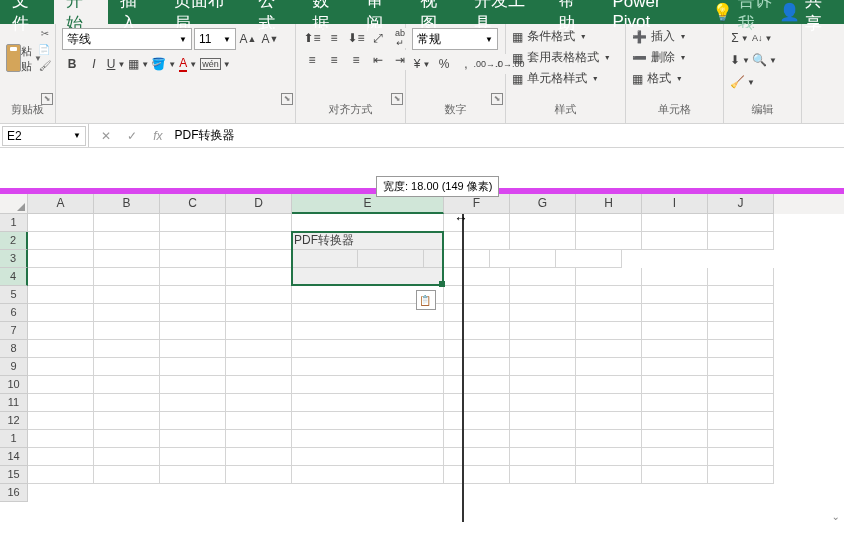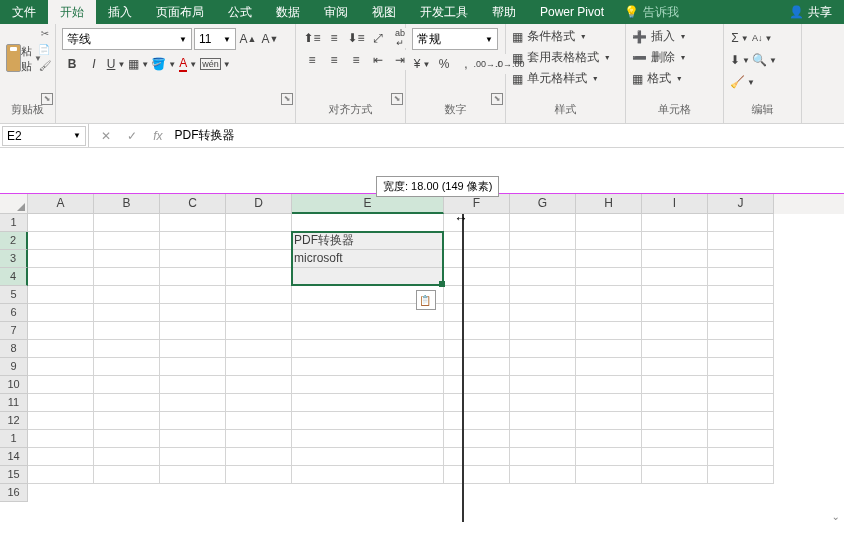--- a/index.html
+++ b/index.html
@@ -1,17 +1,17 @@
 <!DOCTYPE html>
 <html><head>
 <meta charset="utf-8">
 <style>
 *{margin:0;padding:0;box-sizing:border-box;font-family:"Microsoft YaHei",sans-serif}
 body{background:#fff;width:844px;height:544px;overflow:hidden;font-size:12px;position:relative}
-.tabs{background:#217346;color:#fff;display:flex;height:24px;align-items:center;font-size:12px}
+.tabs{background:#217346;color:#fff;display:flex;height:24px;align-items:center;font-size:17px}
 .tab{padding:0 12px;height:24px;display:flex;align-items:center;cursor:pointer}
 .tab.active{background:#f3f2f1;color:#217346}
 .tell{margin-left:8px;display:flex;align-items:center;gap:4px;color:#a8d8c0}
 .share{margin-left:auto;margin-right:12px;display:flex;align-items:center;gap:4px}
 .ribbon{background:#f3f2f1;border-bottom:1px solid #d4d4d4;height:100px;display:flex}
 .group{border-right:1px solid #d4d4d4;padding:4px 6px;display:flex;flex-direction:column;position:relative}
 .group-label{text-align:center;color:#666;font-size:11px;margin-top:auto;padding:2px 0}
 .clipboard{width:56px}
 .paste-btn{width:36px;height:60px;display:flex;flex-direction:row;align-items:center;justify-content:center;color:#444}
 .paste-icon{width:24px;height:28px;background:linear-gradient(#d4a55a,#d4a55a);border:1px solid #999;border-radius:2px;position:relative}
@@ -236,21 +236,21 @@
     </div>
   <div class="fx-area">
     <span class="fx-btn">✕</span>
     <span class="fx-btn">✓</span>
     <span class="fx-btn" style="font-style:italic">fx</span>
     <span class="formula-text">PDF转换器</span>
     <span class="expand">⌄</span>
   </div>
 </div>
 
-<div style="height:46px;background:#fff;border-bottom:1px solid #d946ef;position:relative">
+<div style="height:46px;background:#fff;border-bottom:6px solid #d946ef;position:relative">
   <div class="tooltip" style="left:376px;top:28px">宽度: 18.00 (149 像素)</div>
 </div>
 
 <div class="grid-area">
   <div class="col-row" id="col-row">
     <div class="corner"></div>
   <div class="col-h" style="width: 66px;">A</div>
       <div class="col-h" style="width: 66px;">B</div>
       <div class="col-h" style="width: 66px;">C</div>
       <div class="col-h" style="width: 66px;">D</div>
@@ -304,21 +304,20 @@
           <div class="cell" style="width: 66px;"></div>
           <div class="cell" style="width: 66px;"></div>
           <div class="cell" style="width: 66px;"></div>
           <div class="cell" style="width: 66px;"></div>
         </div>
         <div class="cell-row">
           <div class="cell" style="width: 66px;"></div>
           <div class="cell" style="width: 66px;"></div>
           <div class="cell" style="width: 66px;"></div>
           <div class="cell" style="width: 66px;"></div>
-          <div class="cell" style="width: 152px;">microsoft</div>
           <div class="cell" style="width: 66px;"></div>
           <div class="cell" style="width: 66px;"></div>
           <div class="cell" style="width: 66px;"></div>
           <div class="cell" style="width: 66px;"></div>
           <div class="cell" style="width: 66px;"></div>
         </div>
         <div class="cell-row">
           <div class="cell" style="width: 66px;"></div>
           <div class="cell" style="width: 66px;"></div>
           <div class="cell" style="width: 66px;"></div>

